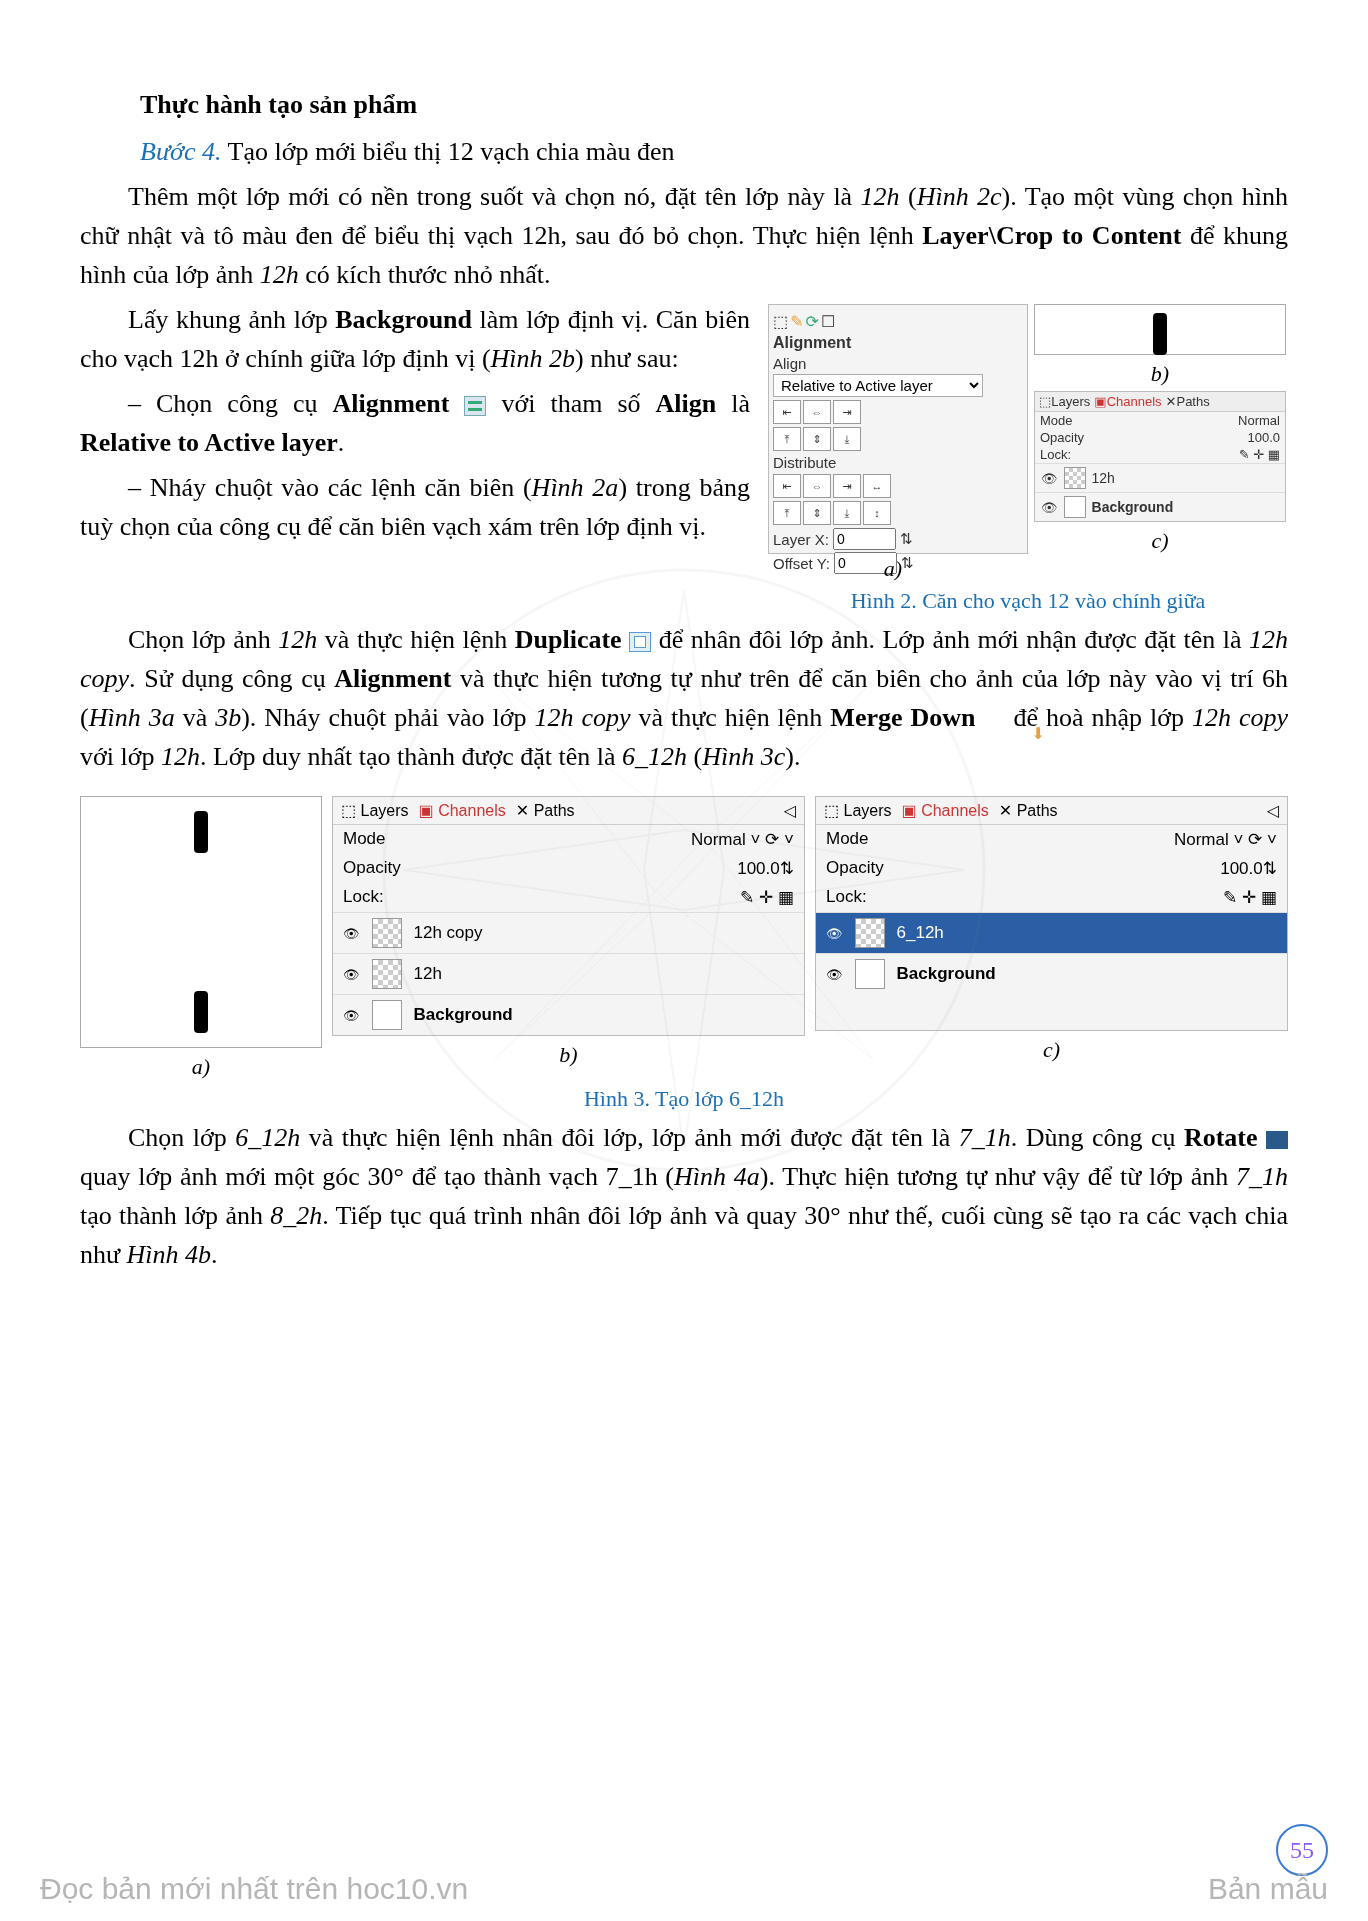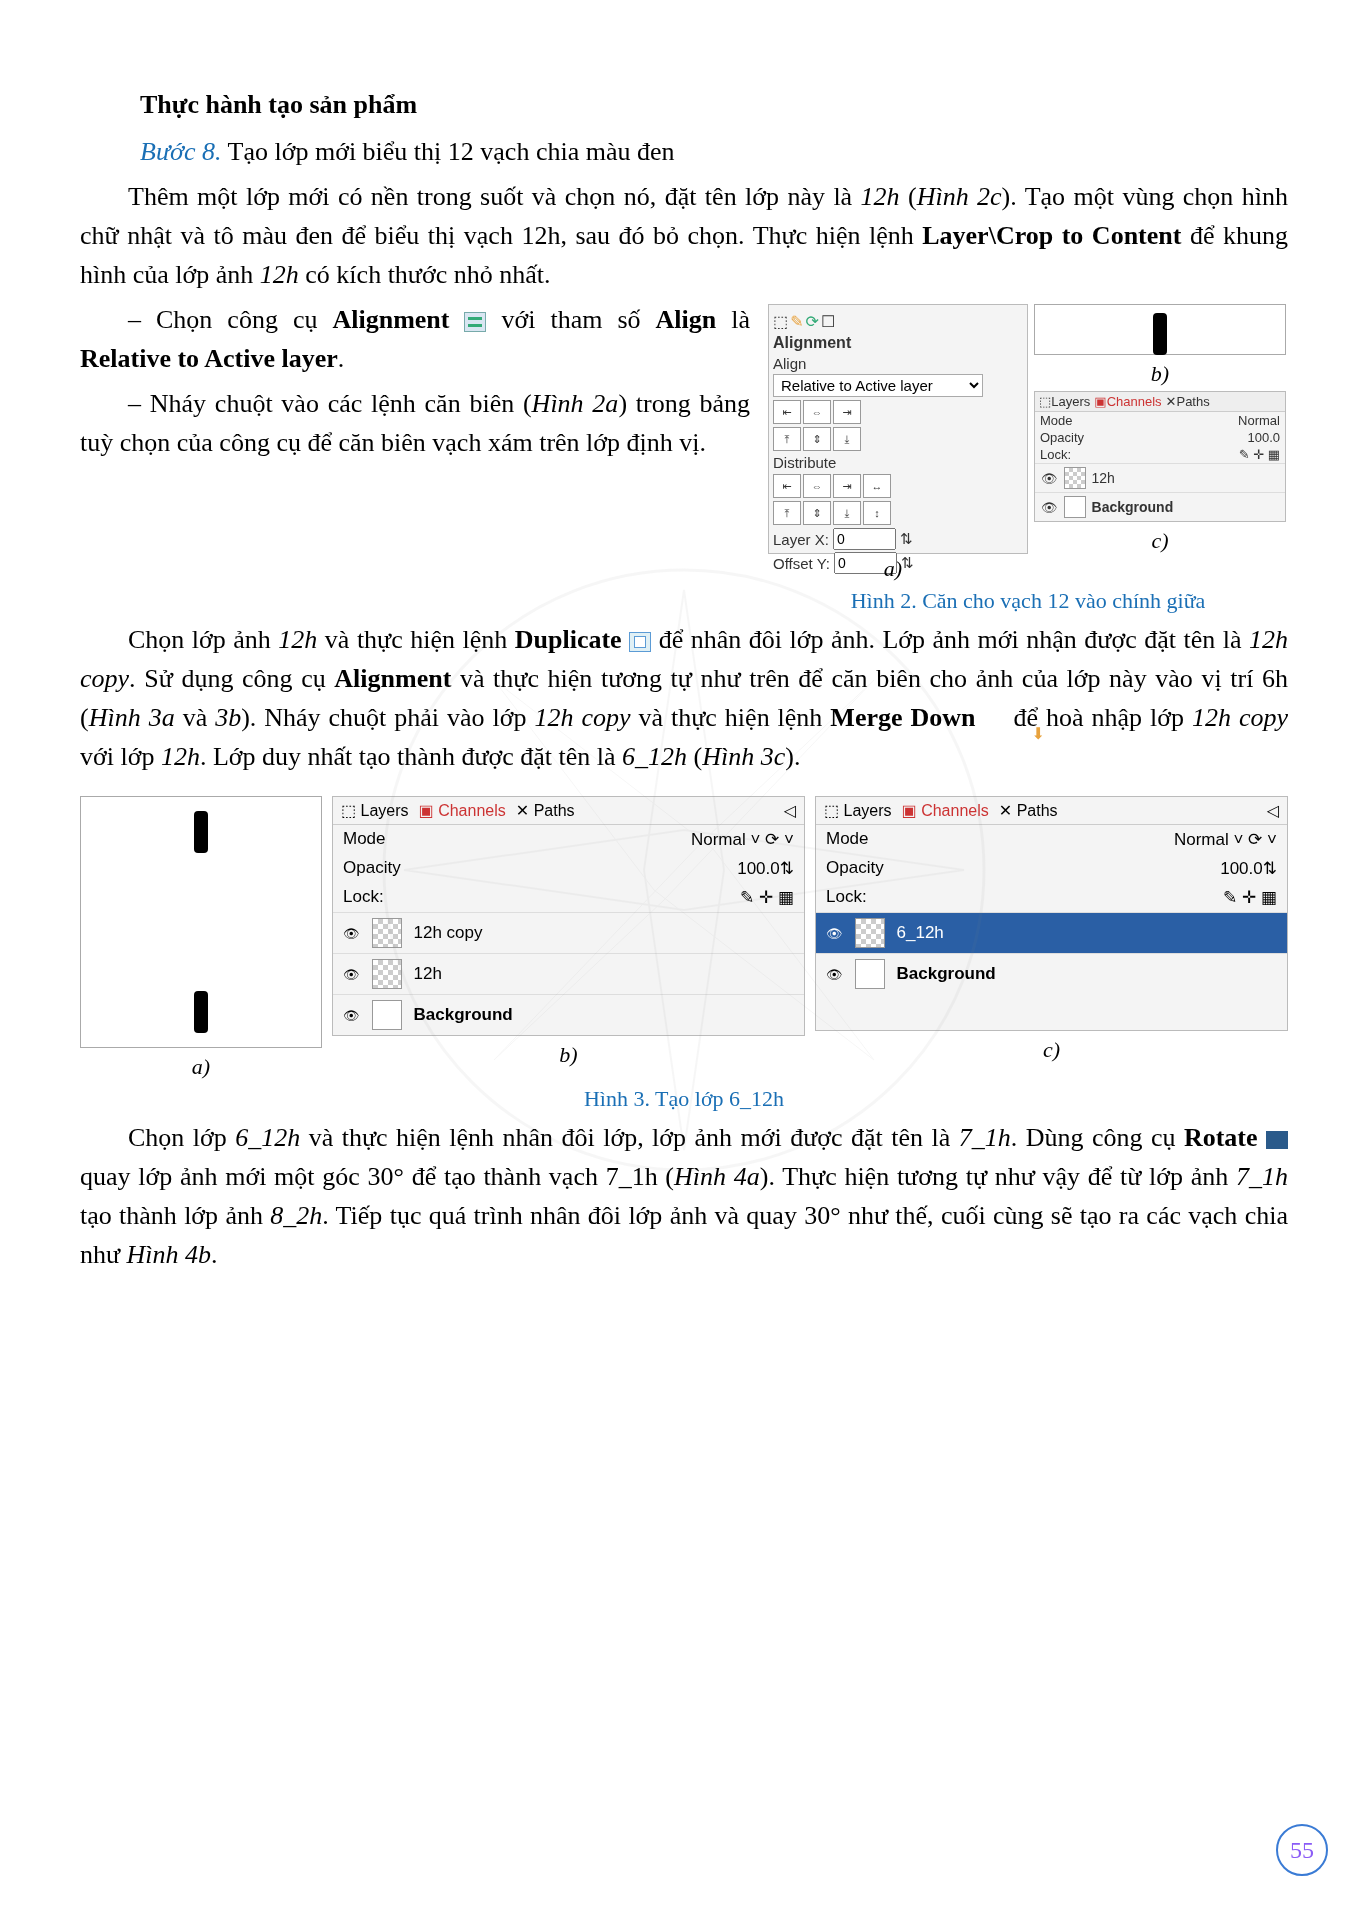--- a/index.html
+++ b/index.html
@@ -289,21 +289,21 @@
     <circle cx="310" cy="310" r="300" fill="none" stroke="#888" stroke-width="3"></circle>
     <polygon points="310,30 350,310 310,590 270,310" fill="none" stroke="#888" stroke-width="2"></polygon>
     <polygon points="30,310 310,350 590,310 310,270" fill="none" stroke="#888" stroke-width="2"></polygon>
     <polygon points="120,120 340,290 500,500 280,330" fill="none" stroke="#888" stroke-width="1"></polygon>
     <polygon points="500,120 330,280 120,500 290,340" fill="none" stroke="#888" stroke-width="1"></polygon>
   </svg>
 
   <div class="section-title">Thực hành tạo sản phẩm</div>
 
   <p class="indent2">
-    <span class="step-label">Bước 8.</span><span> Tạo lớp mới biểu thị 12 vạch chia màu đen</span>
+    <span class="step-label">Bước 4.</span><span> Tạo lớp mới biểu thị 12 vạch chia màu đen</span>
   </p>
 
 
   <p class="indent">
     <span>Thêm một lớp mới có nền trong suốt và chọn nó, đặt tên lớp này là </span><span class="italic">12h</span><span> (</span><span class="italic">Hình 2c</span><span>). Tạo một vùng chọn hình chữ nhật và tô màu đen để biểu thị vạch 12h, sau đó bỏ chọn. Thực hiện lệnh </span><span class="bold">Layer\Crop to Content</span><span> để khung hình của lớp ảnh </span><span class="italic">12h</span><span> có kích thước nhỏ nhất.</span>
   </p>
 
   <div class="float-right-wrap">
     <div class="panel-row" style="height:250px;">
 
@@ -388,20 +388,23 @@
             <span class="bold">Background</span>
           </div>
         </div>
         <div class="sub-label">c)</div>
       </div>
     </div>
     <div class="sub-label" style="width:250px;">a)</div>
     <div class="caption">Hình 2. Căn cho vạch 12 vào chính giữa</div>
   </div>
 
+  <p class="indent">
+    <span>Lấy khung ảnh lớp </span><span class="bold">Background</span><span> làm lớp định vị. Căn biên cho vạch 12h ở chính giữa lớp định vị (</span><span class="italic">Hình 2b</span><span>) như sau:</span>
+  </p>
 
   <p class="indent">
     <span>– Chọn công cụ </span><span class="bold">Alignment</span> <span class="align-icon"></span> <span> với tham số </span><span class="bold">Align</span><span> là </span><span class="bold">Relative to Active layer</span><span>.</span>
   </p>
 
 
   <p class="indent">
     <span>– Nháy chuột vào các lệnh căn biên (</span><span class="italic">Hình 2a</span><span>) trong bảng tuỳ chọn của công cụ để căn biên vạch xám trên lớp định vị.</span>
   </p>
 
@@ -495,13 +498,17 @@
     </div>
   </div>
   <div class="caption">Hình 3. Tạo lớp 6_12h</div>
 
   <p class="indent" style="margin-top:6px;">
     <span>Chọn lớp </span><span class="italic">6_12h</span><span> và thực hiện lệnh nhân đôi lớp, lớp ảnh mới được đặt tên là </span><span class="italic">7_1h</span><span>. Dùng công cụ </span><span class="bold">Rotate</span> <span class="rotate-icon"></span> <span> quay lớp ảnh mới một góc 30° để tạo thành vạch 7_1h (</span><span class="italic">Hình 4a</span><span>). Thực hiện tương tự như vậy để từ lớp ảnh </span><span class="italic">7_1h</span><span> tạo thành lớp ảnh </span><span class="italic">8_2h</span><span>. Tiếp tục quá trình nhân đôi lớp ảnh và quay 30° như thế, cuối cùng sẽ tạo ra các vạch chia như </span><span class="italic">Hình 4b</span><span>.</span>
   </p>
 
   <div class="pagenum">55</div>
 
+  <div class="footer">
+    <span>Đọc bản mới nhất trên hoc10.vn</span>
+    <span>Bản mẫu</span>
+  </div>
 </div>
 
 </body></html>

